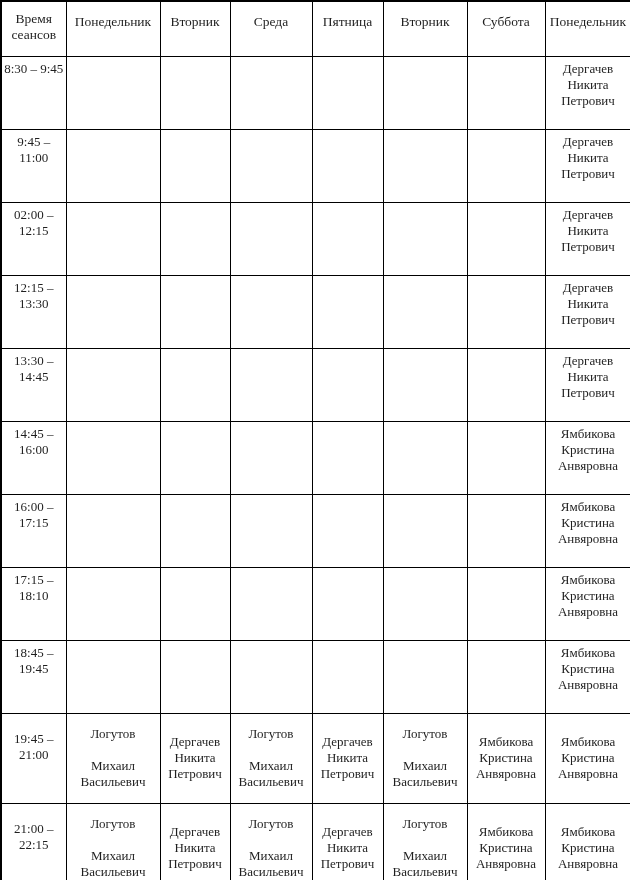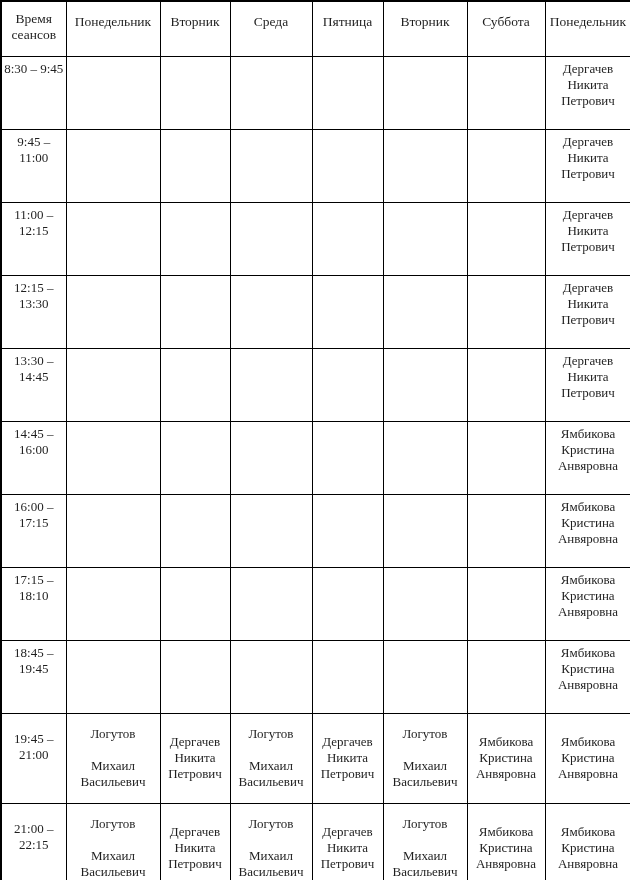--- a/index.html
+++ b/index.html
@@ -88,21 +88,21 @@
         <td class="time">9:45 – 11:00</td>
         <td></td>
         <td></td>
         <td></td>
         <td></td>
         <td></td>
         <td></td>
         <td>Дергачев Никита Петрович</td>
       </tr>
       <tr>
-        <td class="time">11:00 – 12:15</td>
+        <td class="time">02:00 – 12:15</td>
         <td></td>
         <td></td>
         <td></td>
         <td></td>
         <td></td>
         <td></td>
         <td>Дергачев Никита Петрович</td>
       </tr>
       <tr>
         <td class="time">12:15 – 13:30</td>

